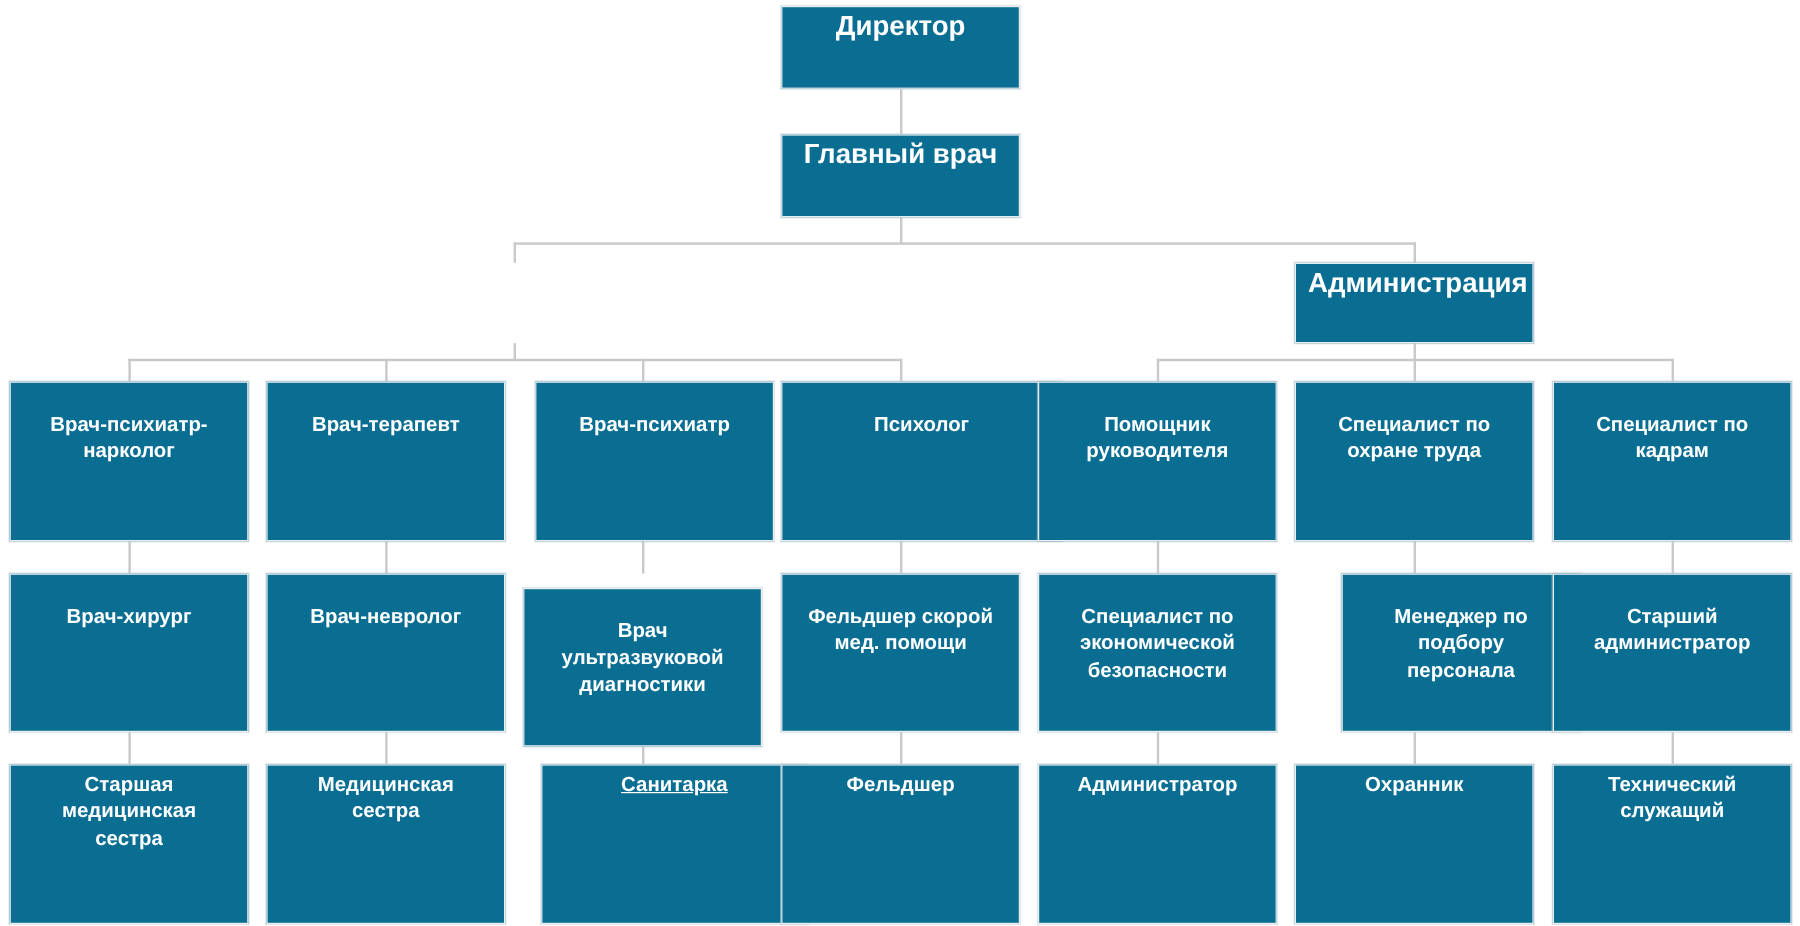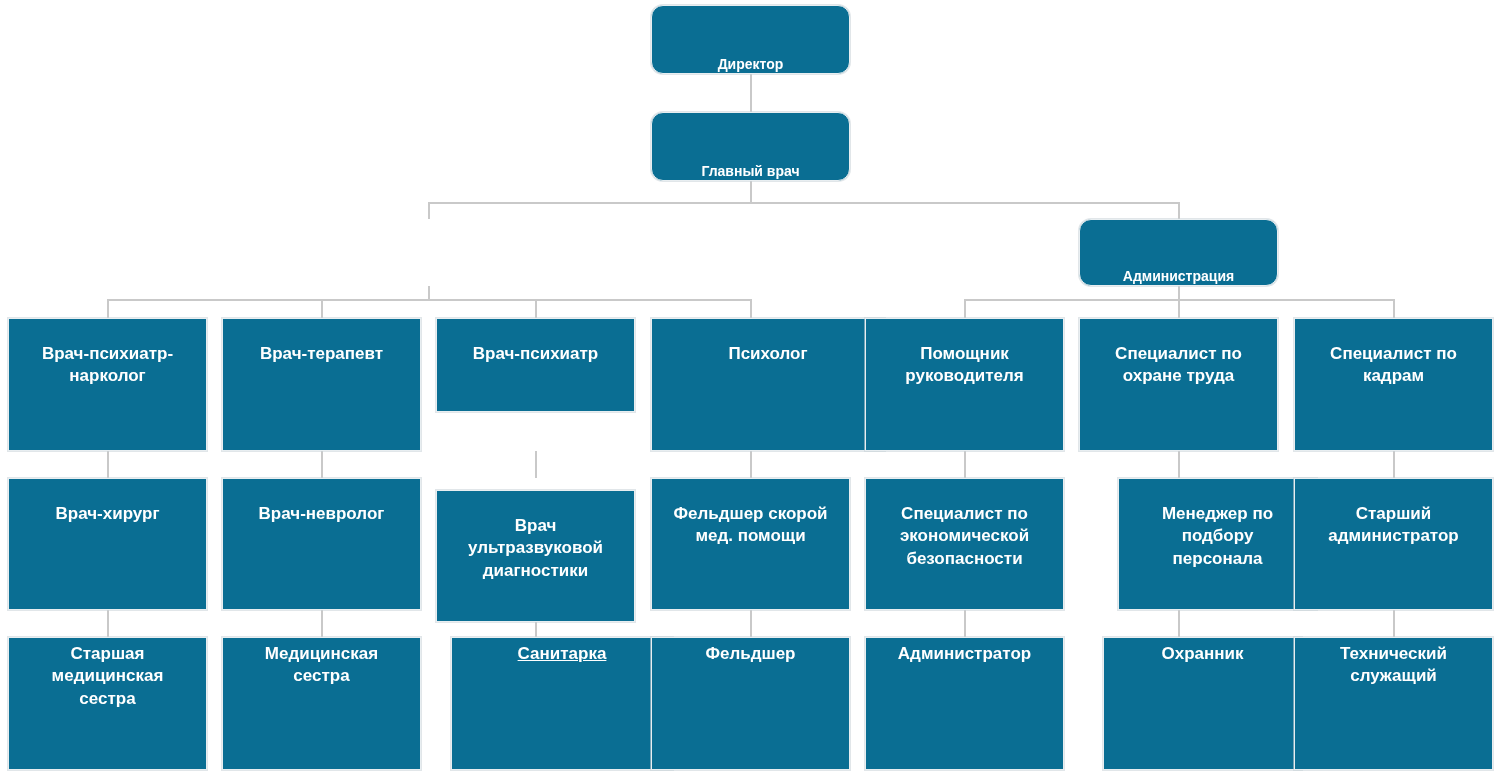--- a/index.html
+++ b/index.html
@@ -51,23 +51,22 @@
   }
   .node .node-label {
     display: block;
     width: 100%;
     padding: 0 10px;
     box-sizing: border-box;
     white-space: pre-line;
   }
   
   .node.center-mid {
-    align-items: flex-end;
-    font-size: 14px;
-    border-radius: 12px;
+    align-items: flex-start;
+    font-size: 23px;
   }
   
   .node.center-top {
     align-items: flex-start;
     font-size: 17px;
   }
   .node.center-top .node-label {
     padding-top: 24px;
   }
   .node.pad-small .node-label { padding-top: 5px; }
@@ -128,21 +127,21 @@
     <span class="node-label">Врач-психиатр-
 нарколог</span>
   </div>
 
   <div class="node center-mid" style="left:1079px; top:219px; width:199px; height:67px;">
     <span class="node-label">Администрация</span>
   </div>
   <div class="node center-top" style="left:222px; top:318px; width:199px; height:133px;">
     <span class="node-label">Врач-терапевт</span>
   </div>
-  <div class="node center-top" style="left:436px; top:318px; width:199px; height:94px;">
+  <div class="node center-top" style="left:446px; top:318px; width:199px; height:133px;">
     <span class="node-label">Врач-психиатр</span>
   </div>
   <div class="node center-top" style="left:651px; top:318px; width:234px; height:133px;">
     <span class="node-label">Психолог</span>
   </div>
   <div class="node center-top" style="left:865px; top:318px; width:199px; height:133px;">
     <span class="node-label">Помощник
 руководителя</span>
   </div>
   <div class="node center-top" style="left:1079px; top:318px; width:199px; height:133px;">
@@ -195,21 +194,21 @@
   </div>
   <div class="node center-top pad-small" style="left:451px; top:637px; width:222px; height:133px;text-decoration:underline;">
     <span class="node-label">Санитарка</span>
   </div>
   <div class="node center-top pad-small" style="left:651px; top:637px; width:199px; height:133px;">
     <span class="node-label">Фельдшер</span>
   </div>
   <div class="node center-top pad-small" style="left:865px; top:637px; width:199px; height:133px;">
     <span class="node-label">Администратор</span>
   </div>
-  <div class="node center-top pad-small" style="left:1079px; top:637px; width:199px; height:133px;margin-left:24px;">
+  <div class="node center-top pad-small" style="left:1079px; top:637px; width:199px; height:133px;">
     <span class="node-label">Охранник</span>
   </div>
   <div class="node center-top pad-small" style="left:1294px; top:637px; width:199px; height:133px;">
     <span class="node-label">Технический
 служащий</span>
   </div>
 
 </div>
 
 </body></html>

